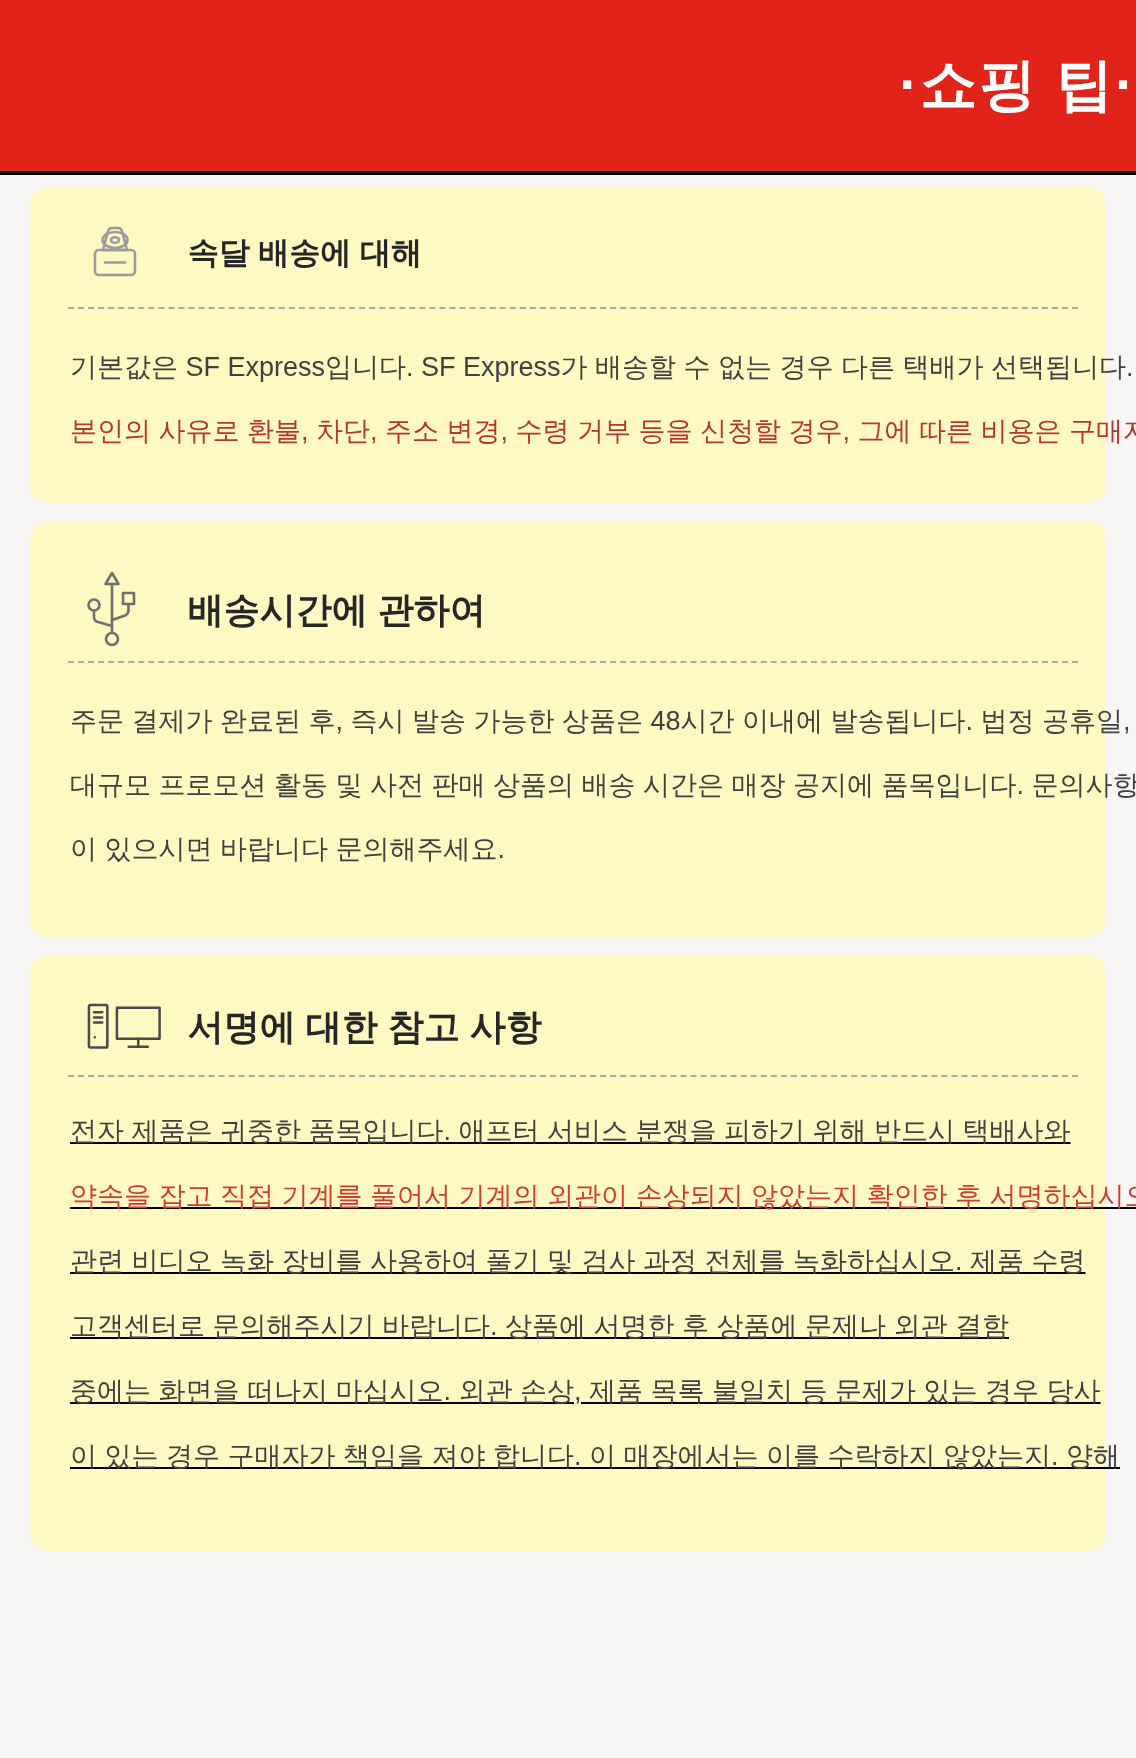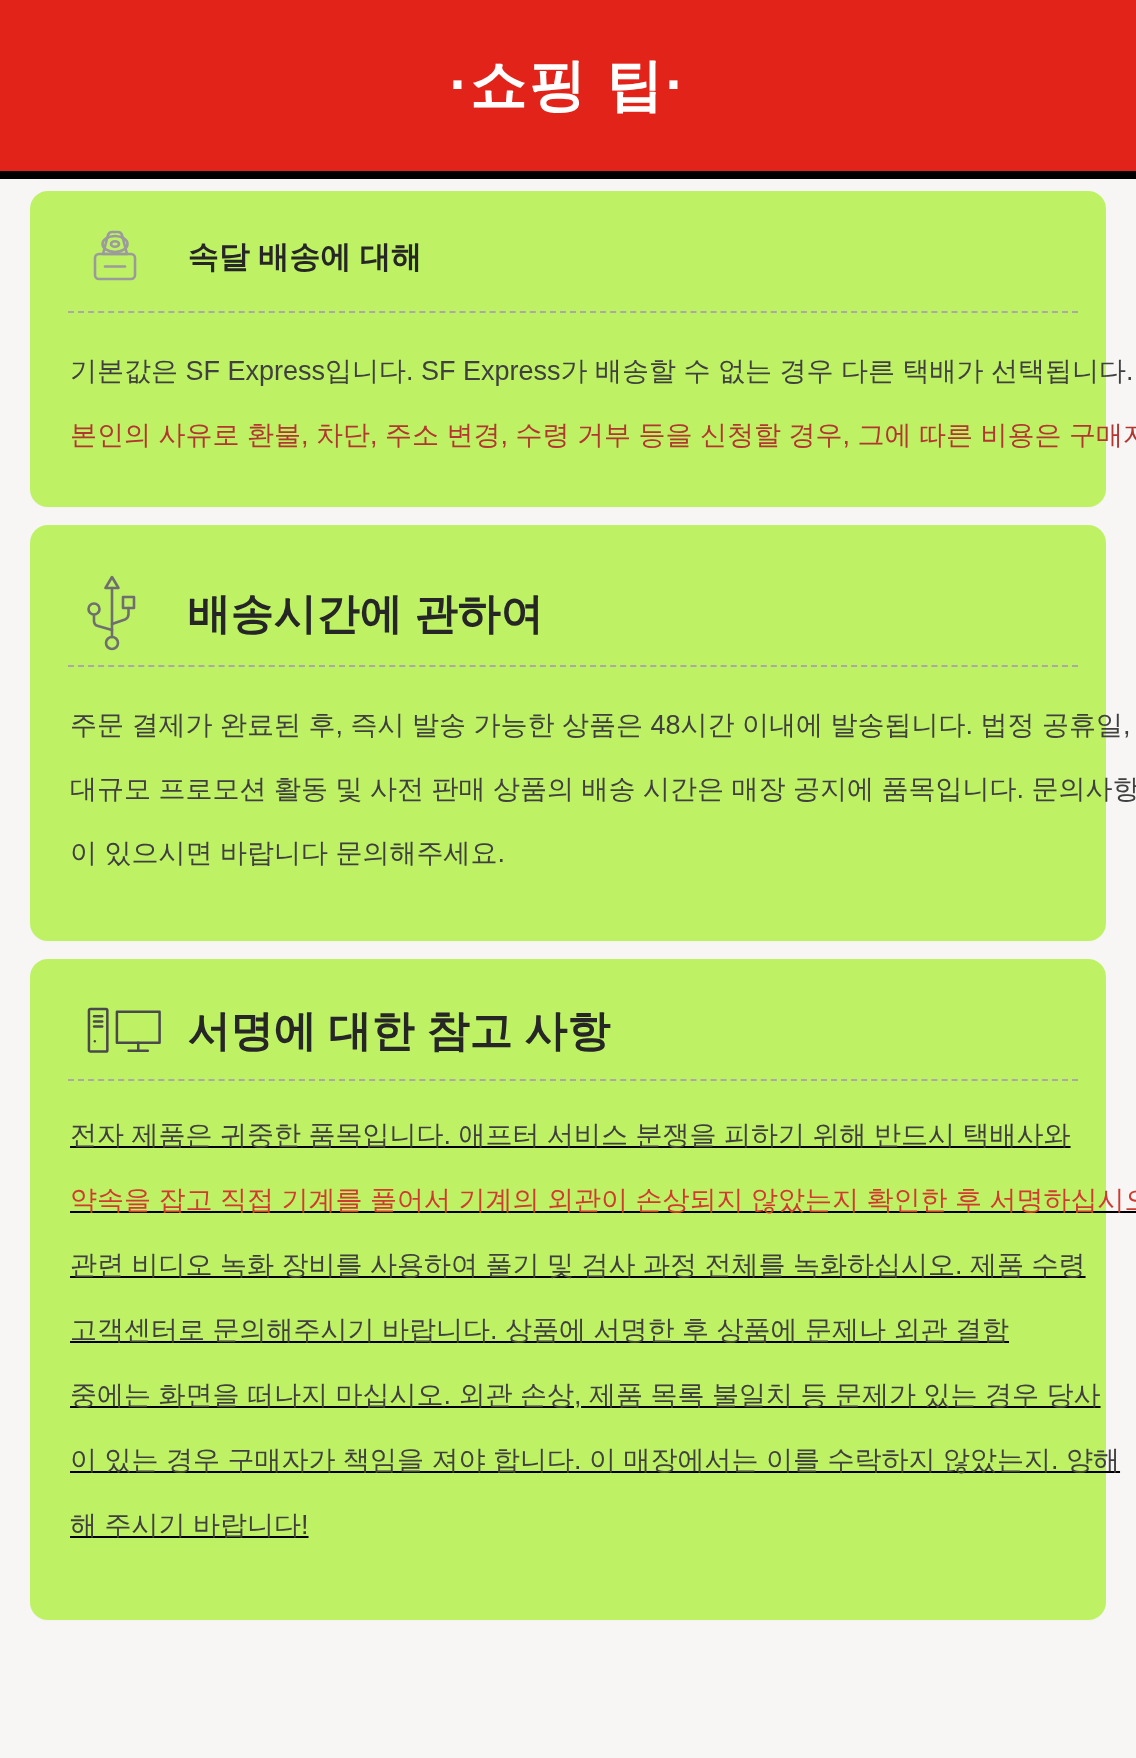--- a/index.html
+++ b/index.html
@@ -8,54 +8,54 @@
     background:#f7f6f5;
     font-family:"Liberation Sans","DejaVu Sans",sans-serif;
     -webkit-font-smoothing:antialiased;
   }
   .page{width:1136px;height:1758px;overflow:hidden;position:relative;}
 
   
   .banner{
     height:171px;
     background:#e2231a;
-    border-bottom:8px solid #000000;
-    display:flex;align-items:center;justify-content:center;
+    border-bottom:4px solid #000000;
+    display:flex;align-items:center;justify-content:flex-end;
   }
   .banner-title{
     color:#ffffff;
     font-size:57px;
     font-weight:bold;
     letter-spacing:2px;
   }
 
   
   main{padding:12px 30px 0 30px;}
   .card{
-    background:#bef264;
+    background:#fef9c3;
     border-radius:18px;
     margin-bottom:18px;
     padding:36px 28px 40px 38px;
     box-shadow:0 1px 2px rgba(0,0,0,0.02);
   }
   .card-head{
     display:flex;align-items:center;
     padding-left:18px;
   }
   .icon-box{
     width:78px;min-width:78px;
     display:flex;align-items:center;justify-content:flex-start;
   }
   .sec-title{
     margin:0 0 0 24px;
     color:#262626;
     font-weight:bold;
   }
   .t-sm{font-size:31px;}
-  .t-lg{font-size:43px;}
+  .t-lg{font-size:36px;}
   .divider{
     border:none;
     border-top:2px dashed #a9a9a9;
     margin:24px 0 0 0;
   }
   .body{margin-top:26px;}
   .line{
     font-size:27px;
     line-height:64px;
     color:#404040;
@@ -147,18 +147,17 @@
         <h2 class="sec-title t-lg">서명에 대한 참고 사항</h2>
       </div>
       <hr class="divider">
       <div class="body">
         <div class="line">전자 제품은 귀중한 품목입니다. 애프터 서비스 분쟁을 피하기 위해 반드시 택배사와</div>
         <div class="line red2">약속을 잡고 직접 기계를 풀어서 기계의 외관이 손상되지 않았는지 확인한 후 서명하십시오.</div>
         <div class="line">관련 비디오 녹화 장비를 사용하여 풀기 및 검사 과정 전체를 녹화하십시오. 제품 수령</div>
         <div class="line">고객센터로 문의해주시기 바랍니다. 상품에 서명한 후 상품에 문제나 외관 결함</div>
         <div class="line">중에는 화면을 떠나지 마십시오. 외관 손상, 제품 목록 불일치 등 문제가 있는 경우 당사</div>
         <div class="line">이 있는 경우 구매자가 책임을 져야 합니다. 이 매장에서는 이를 수락하지 않았는지. 양해</div>
-        <div class="line">해 주시기 바랍니다!</div>
       </div>
     </section>
 
   </main>
 </div>
 
 </body></html>

